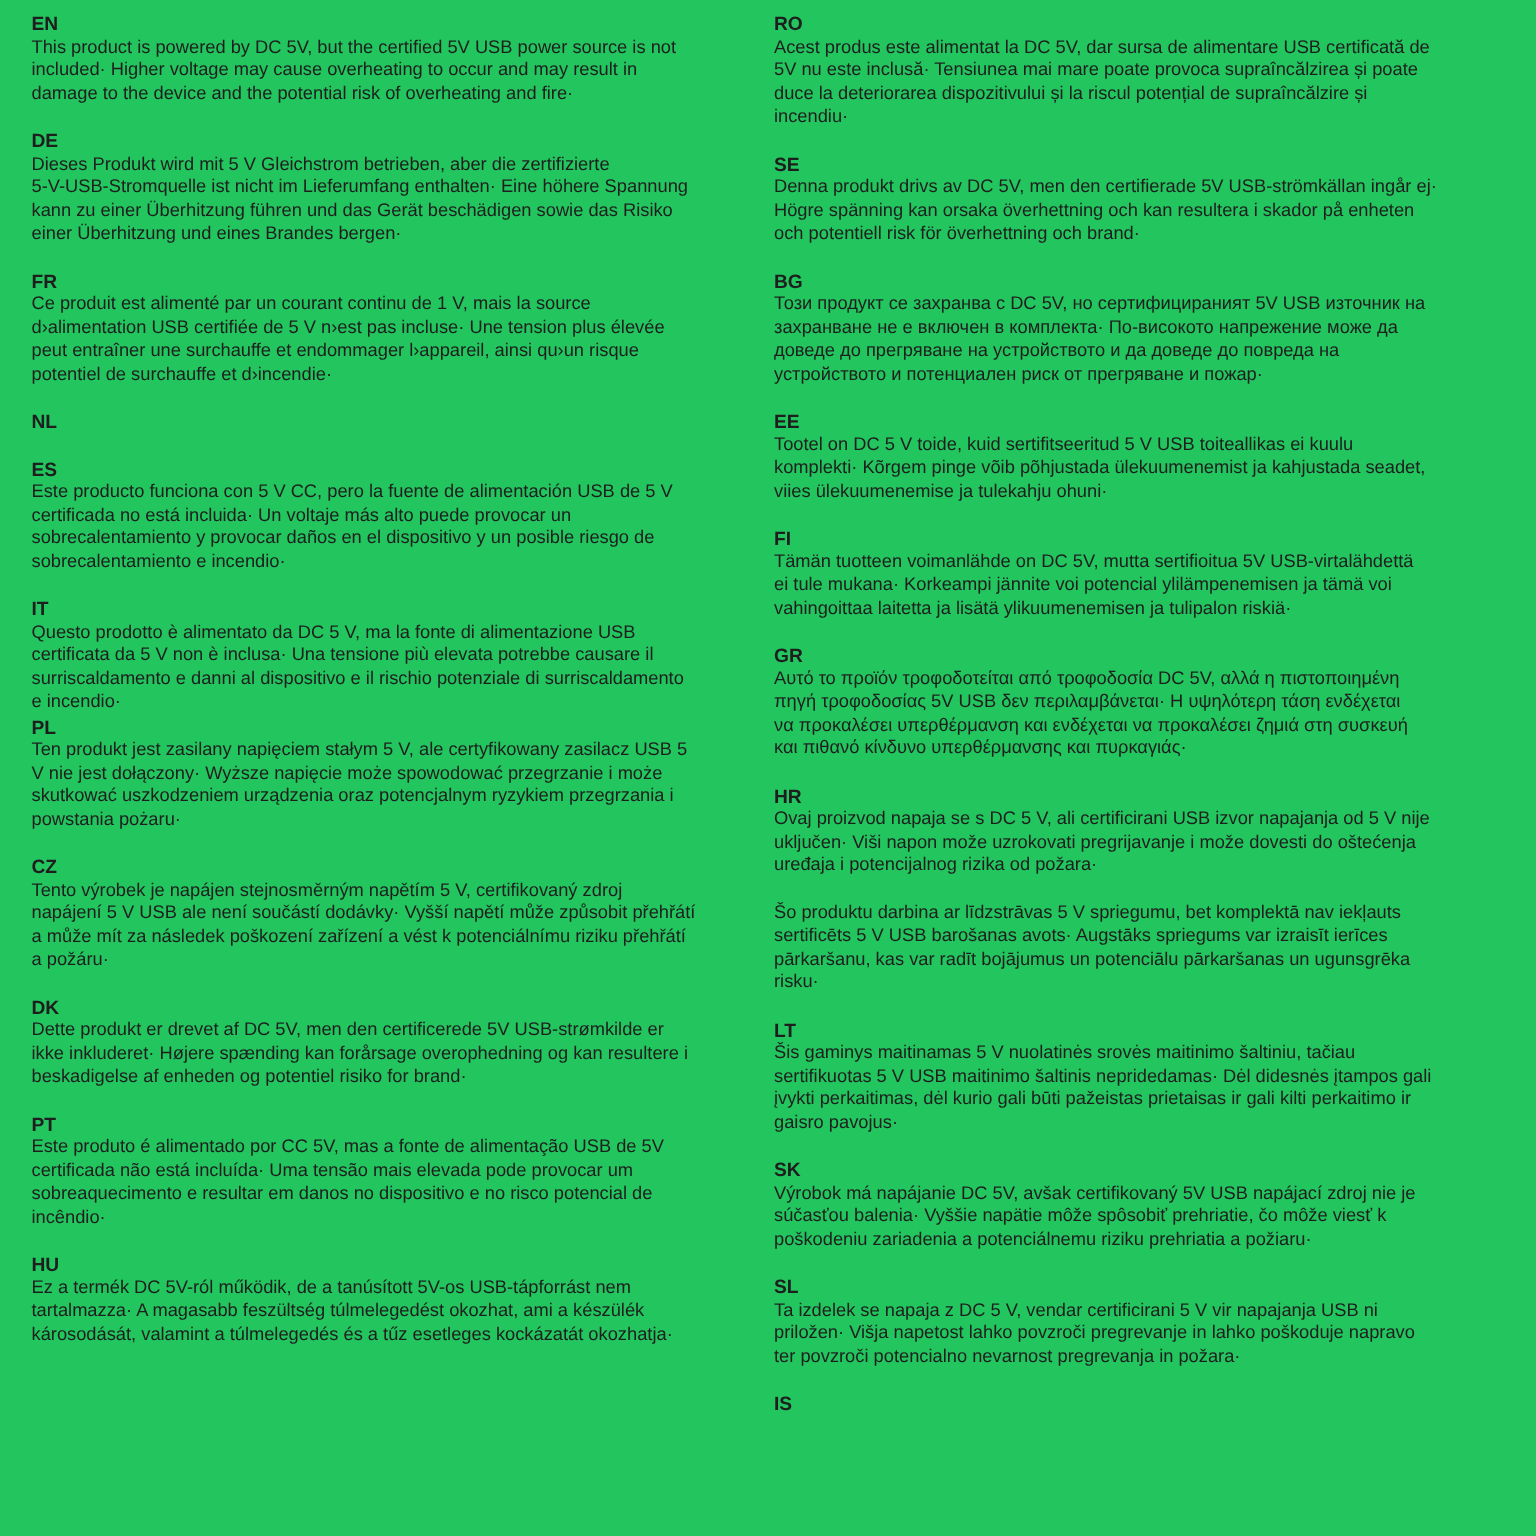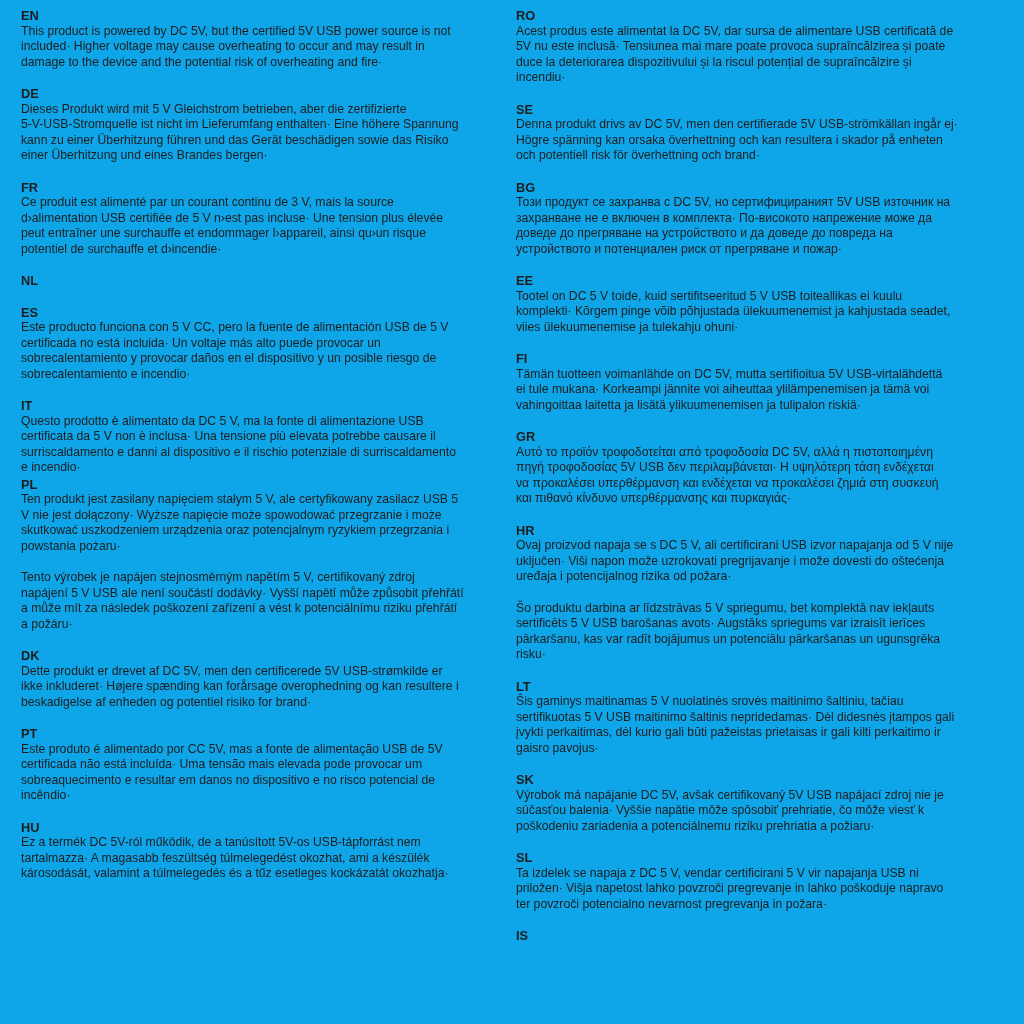--- a/index.html
+++ b/index.html
@@ -4,21 +4,21 @@
 <style>
   html, body {
     margin: 0;
     padding: 0;
     background: #ffffff;
   }
   .page {
     position: relative;
     width: 1024px;
     height: 1024px;
-    background: #0ea5e9;
+    background: #22c55e;
     overflow: hidden;
     font-family: "Liberation Sans", sans-serif;
     color: #1e1e1e;
   }
   .col {
     position: absolute;
     top: 8px;
   }
   .col-left  { left: 21px;  width: 494px; }
   .col-right { left: 516px; width: 502px; }
@@ -52,21 +52,21 @@
   <section class="section">
     <div class="code">DE</div>
     <div class="body">Dieses Produkt wird mit 5 V Gleichstrom betrieben, aber die zertifizierte
 5-V-USB-Stromquelle ist nicht im Lieferumfang enthalten· Eine höhere Spannung
 kann zu einer Überhitzung führen und das Gerät beschädigen sowie das Risiko
 einer Überhitzung und eines Brandes bergen·</div>
   </section>
 
   <section class="section">
     <div class="code">FR</div>
-    <div class="body">Ce produit est alimenté par un courant continu de 3 V, mais la source
+    <div class="body">Ce produit est alimenté par un courant continu de 1 V, mais la source
 d›alimentation USB certifiée de 5 V n›est pas incluse· Une tension plus élevée
 peut entraîner une surchauffe et endommager l›appareil, ainsi qu›un risque
 potentiel de surchauffe et d›incendie·</div>
   </section>
 
   <section class="section">
     <div class="code">NL</div>
   </section>
 
   <section class="section">
@@ -87,20 +87,21 @@
 
   <section class="section">
     <div class="code">PL</div>
     <div class="body">Ten produkt jest zasilany napięciem stałym 5 V, ale certyfikowany zasilacz USB 5
 V nie jest dołączony· Wyższe napięcie może spowodować przegrzanie i może
 skutkować uszkodzeniem urządzenia oraz potencjalnym ryzykiem przegrzania i
 powstania pożaru·</div>
   </section>
 
   <section class="section">
+    <div class="code">CZ</div>
     <div class="body">Tento výrobek je napájen stejnosměrným napětím 5 V, certifikovaný zdroj
 napájení 5 V USB ale není součástí dodávky· Vyšší napětí může způsobit přehřátí
 a může mít za následek poškození zařízení a vést k potenciálnímu riziku přehřátí
 a požáru·</div>
   </section>
 
   <section class="section">
     <div class="code">DK</div>
     <div class="body">Dette produkt er drevet af DC 5V, men den certificerede 5V USB-strømkilde er
 ikke inkluderet· Højere spænding kan forårsage overophedning og kan resultere i
@@ -150,21 +151,21 @@
   <section class="section">
     <div class="code">EE</div>
     <div class="body">Tootel on DC 5 V toide, kuid sertifitseeritud 5 V USB toiteallikas ei kuulu
 komplekti· Kõrgem pinge võib põhjustada ülekuumenemist ja kahjustada seadet,
 viies ülekuumenemise ja tulekahju ohuni·</div>
   </section>
 
   <section class="section">
     <div class="code">FI</div>
     <div class="body">Tämän tuotteen voimanlähde on DC 5V, mutta sertifioitua 5V USB-virtalähdettä
-ei tule mukana· Korkeampi jännite voi aiheuttaa ylilämpenemisen ja tämä voi
+ei tule mukana· Korkeampi jännite voi potencial ylilämpenemisen ja tämä voi
 vahingoittaa laitetta ja lisätä ylikuumenemisen ja tulipalon riskiä·</div>
   </section>
 
   <section class="section">
     <div class="code">GR</div>
     <div class="body">Αυτό το προϊόν τροφοδοτείται από τροφοδοσία DC 5V, αλλά η πιστοποιημένη
 πηγή τροφοδοσίας 5V USB δεν περιλαμβάνεται· Η υψηλότερη τάση ενδέχεται
 να προκαλέσει υπερθέρμανση και ενδέχεται να προκαλέσει ζημιά στη συσκευή
 και πιθανό κίνδυνο υπερθέρμανσης και πυρκαγιάς·</div>
   </section>

